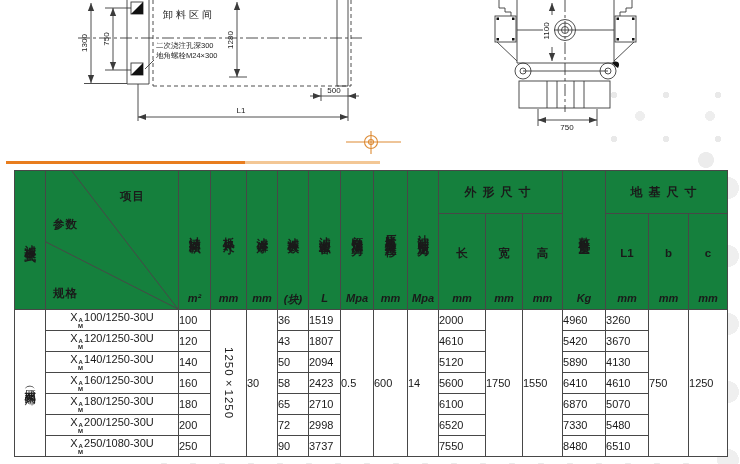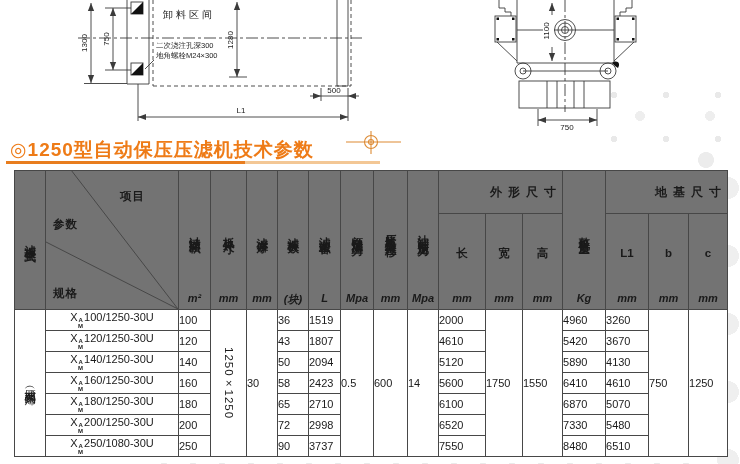--- a/index.html
+++ b/index.html
@@ -50,21 +50,21 @@
   #reg-mark{position:absolute; left:344px; top:130px; z-index:2;}
   #reg-mark line, #reg-mark circle{stroke:#dd8a33; stroke-width:1.1; fill:none;}
   
   #table-wrap{position:absolute; left:14px; top:170px; z-index:3;}
   table.spec{
     border-collapse:collapse; table-layout:fixed; width:713px; background:#fff;
   }
   table.spec th, table.spec td{
     border:1px solid #474747; padding:0; font-size:11px; overflow:hidden;
   }
-  table.spec th{background:#737373; font-weight:bold;text-align:right;}
+  table.spec th{background:#15803d; font-weight:bold;}
   tr.h-top th.grp{height:42px; letter-spacing:6px; font-size:12px;}
   .hcell{height:138px; display:flex; flex-direction:column; align-items:center;}
   .hcell .vtxt{flex:1; display:flex; align-items:center; justify-content:center;}
   .hsub{height:94px; display:flex; flex-direction:column; align-items:center;}
   .hsub .lab{flex:1; display:flex; align-items:center; font-size:11.5px;}
   .vtxt{writing-mode:vertical-rl; text-orientation:mixed; letter-spacing:2px; font-size:11.5px; line-height:1.1;}
   .unit{height:17px; font-size:11px; font-weight:bold;font-style:italic;}
   .diag{position:relative; height:138px;}
   .diag svg{position:absolute; inset:0; width:100%; height:100%;}
   .diag .dlab{position:absolute; font-size:11.5px; font-weight:bold; letter-spacing:1px;}
@@ -192,23 +192,20 @@
       <line x1="584" y1="81" x2="584" y2="108"></line>
 
       <line x1="538" y1="109" x2="538" y2="126"></line>
       <line x1="597" y1="109" x2="597" y2="126"></line>
       <line x1="538" y1="120" x2="597" y2="120" marker-start="url(#mA)" marker-end="url(#mA)"></line>
       <rect x="555" y="122" width="25" height="10" fill="#fff" stroke="none"></rect>
       <text class="dimtxt" x="567" y="130" text-anchor="middle">750</text>
     </g>
   </svg>
 
-  <div id="title-bar">
-    <div id="page-title">◎1250型自动保压压滤机技术参数</div>
-  </div>
   <div id="title-underline"></div>
   <svg id="reg-mark" width="60" height="26" viewBox="0 0 60 26">
     <line x1="2" y1="12" x2="57" y2="12"></line>
     <line x1="27" y1="1" x2="27" y2="24"></line>
     <circle cx="27" cy="12" r="6.5"></circle>
     <circle cx="27" cy="12" r="2.5"></circle>
   </svg>
 
   <div id="table-wrap">
     <table class="spec">

